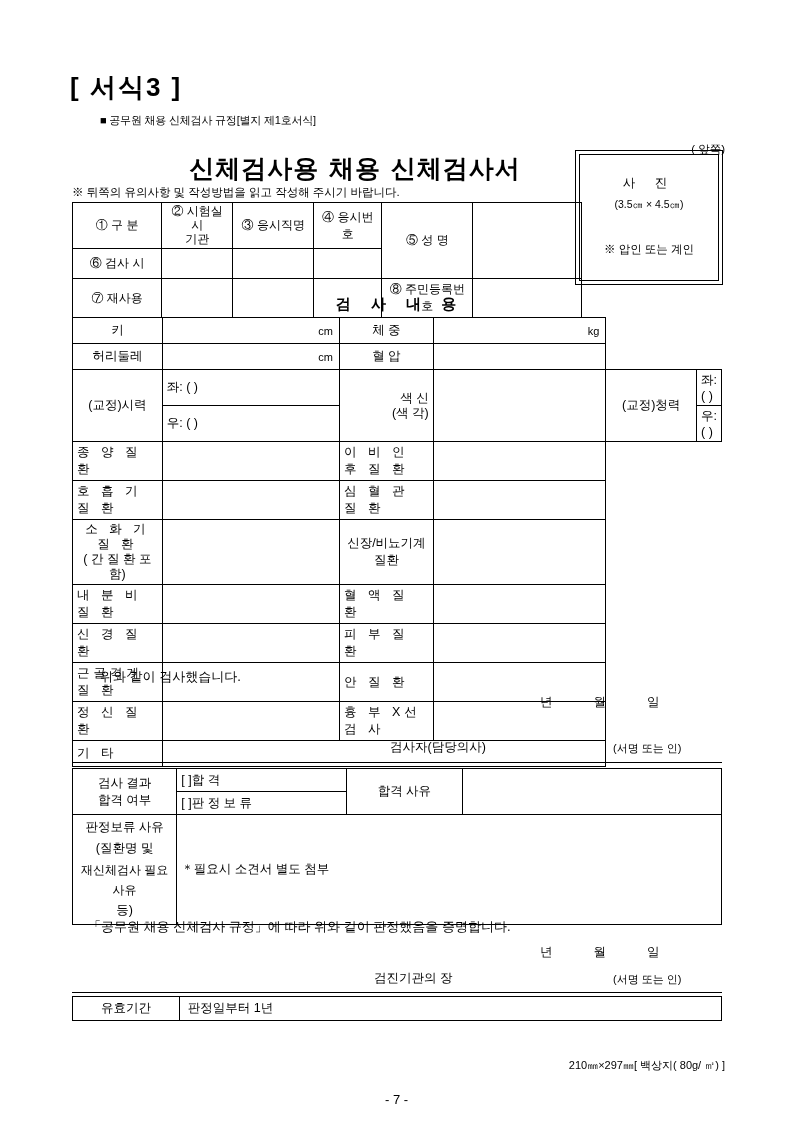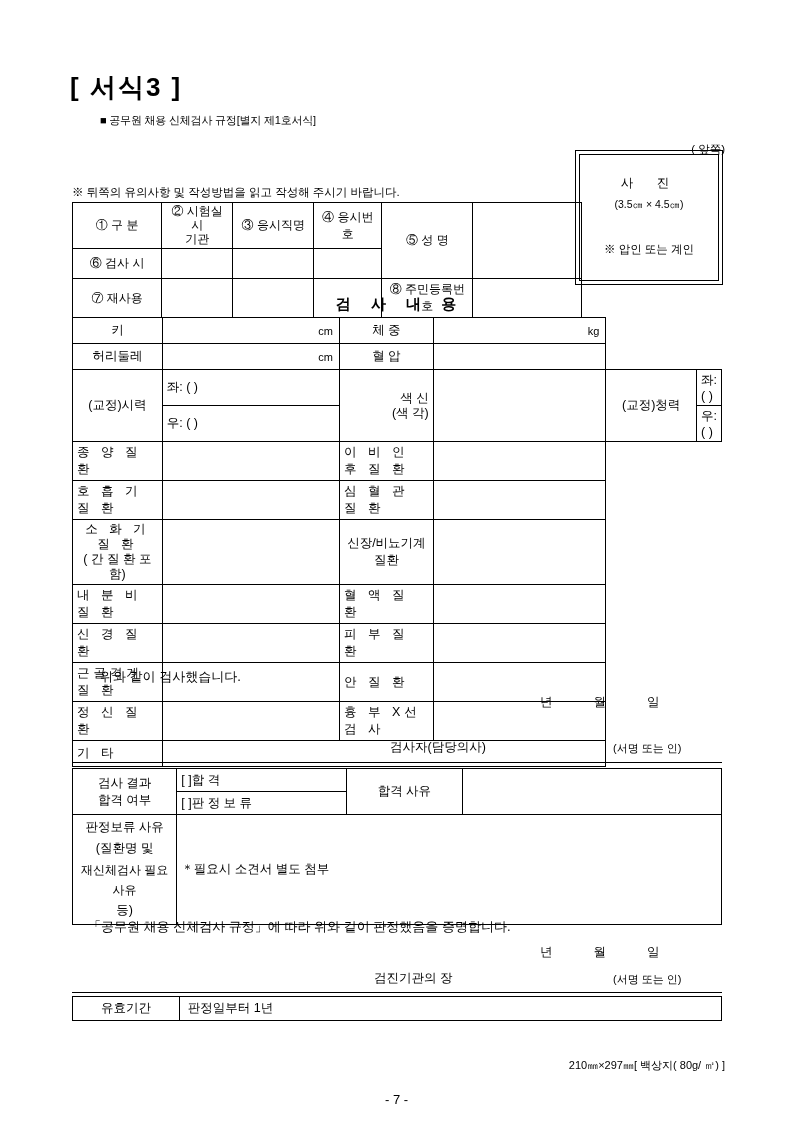--- a/index.html
+++ b/index.html
@@ -97,21 +97,21 @@
     text-align: center;
     font-size: 12px;
   }
   #photo-box .ph-outer {
     border: 1px solid #000;
     margin: 3px;
     height: 127px;
     box-sizing: border-box;
     padding-top: 20px;
   }
-  #photo-box .ph-label { letter-spacing: 8px; font-size: 12.5px; font-family: Liberation Mono, monospace; }
+  #photo-box .ph-label { letter-spacing: 8px; font-size: 12.5px; }
   #photo-box .ph-size { font-size: 10.5px; margin-top: 6px; }
   #photo-box .ph-seal { font-size: 11.5px; margin-top: 30px; }
 
   .section-title {
     position: absolute;
     left: 150px;
     top: 295px;
     width: 500px;
     text-align: center;
     font-size: 15px;
@@ -228,20 +228,21 @@
   }
 </style>
 </head>
 <body>
 
 <div class="page">
 
   <div class="form-title">[ 서식3 ]</div>
   <div class="reg-note">■ 공무원 채용 신체검사 규정[별지 제1호서식]</div>
   <div class="front-mark">( 앞쪽)</div>
+  <div class="doc-title">신체검사용 채용 신체검사서</div>
   <div class="caution">※ 뒤쪽의 유의사항 및 작성방법을 읽고 작성해 주시기 바랍니다.</div>
 
   <div id="photo-box">
     <div class="ph-outer">
       <div class="ph-label">사 진</div>
       <div class="ph-size">(3.5㎝ × 4.5㎝)</div>
       <div class="ph-seal">※ 압인 또는 계인</div>
     </div>
   </div>
 

